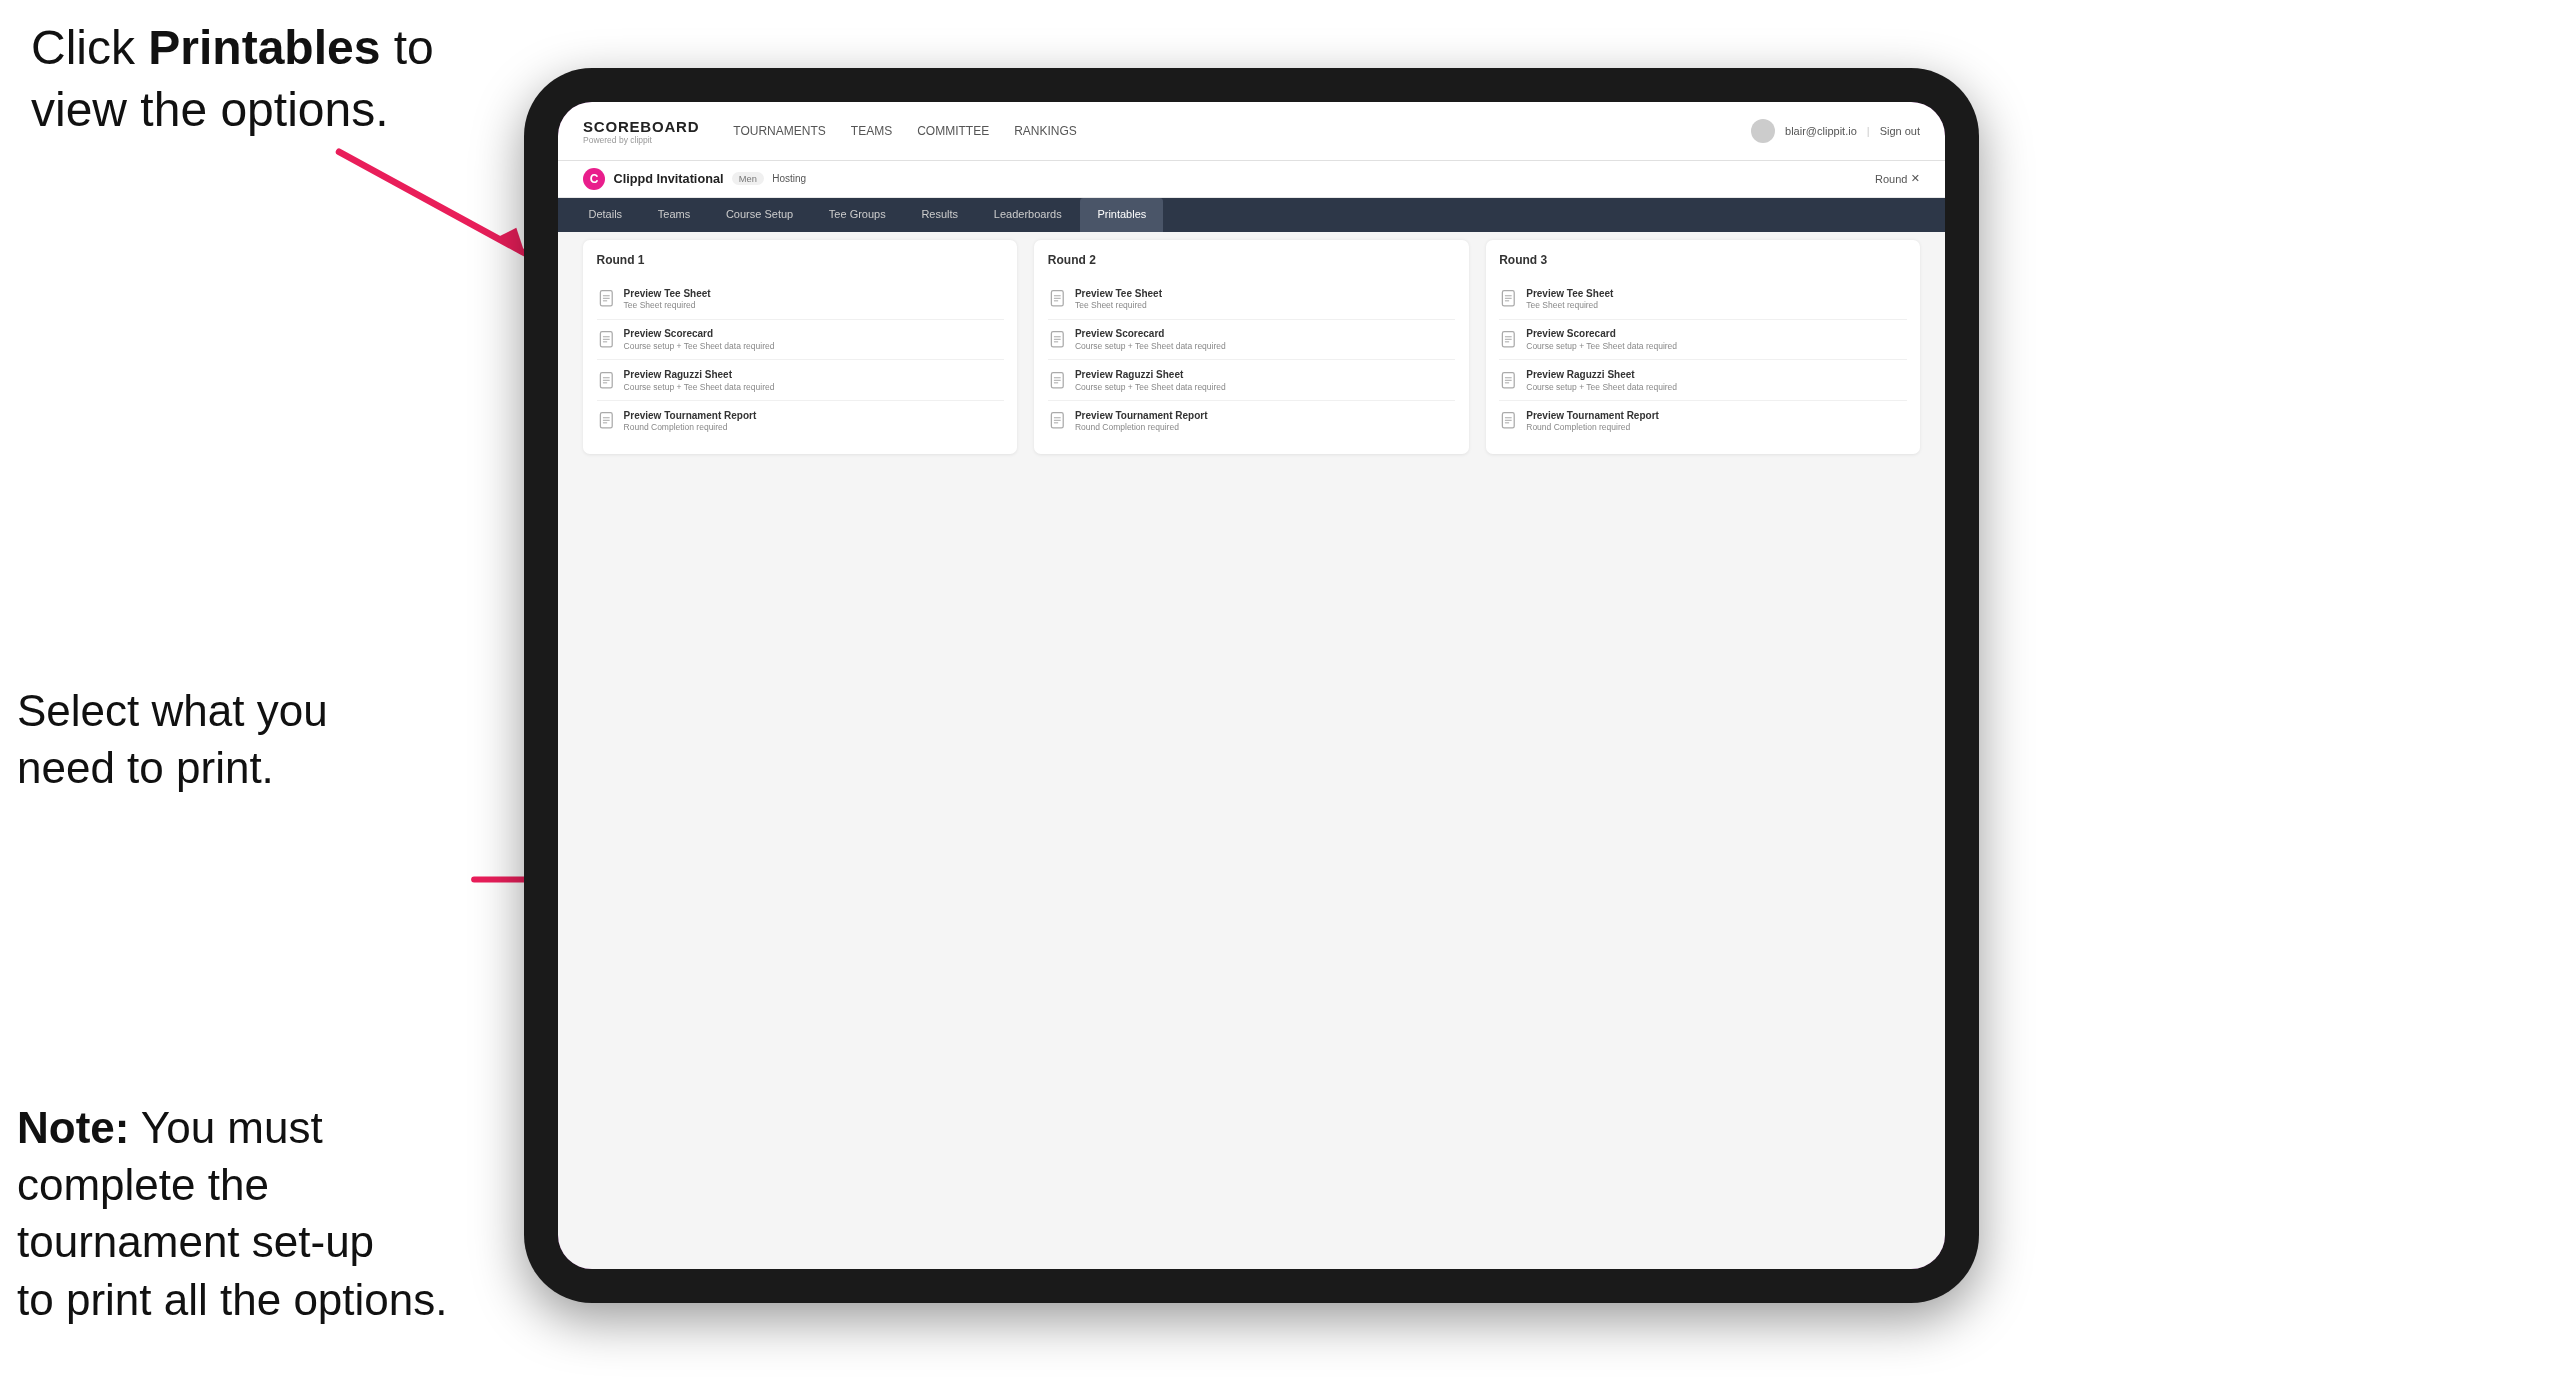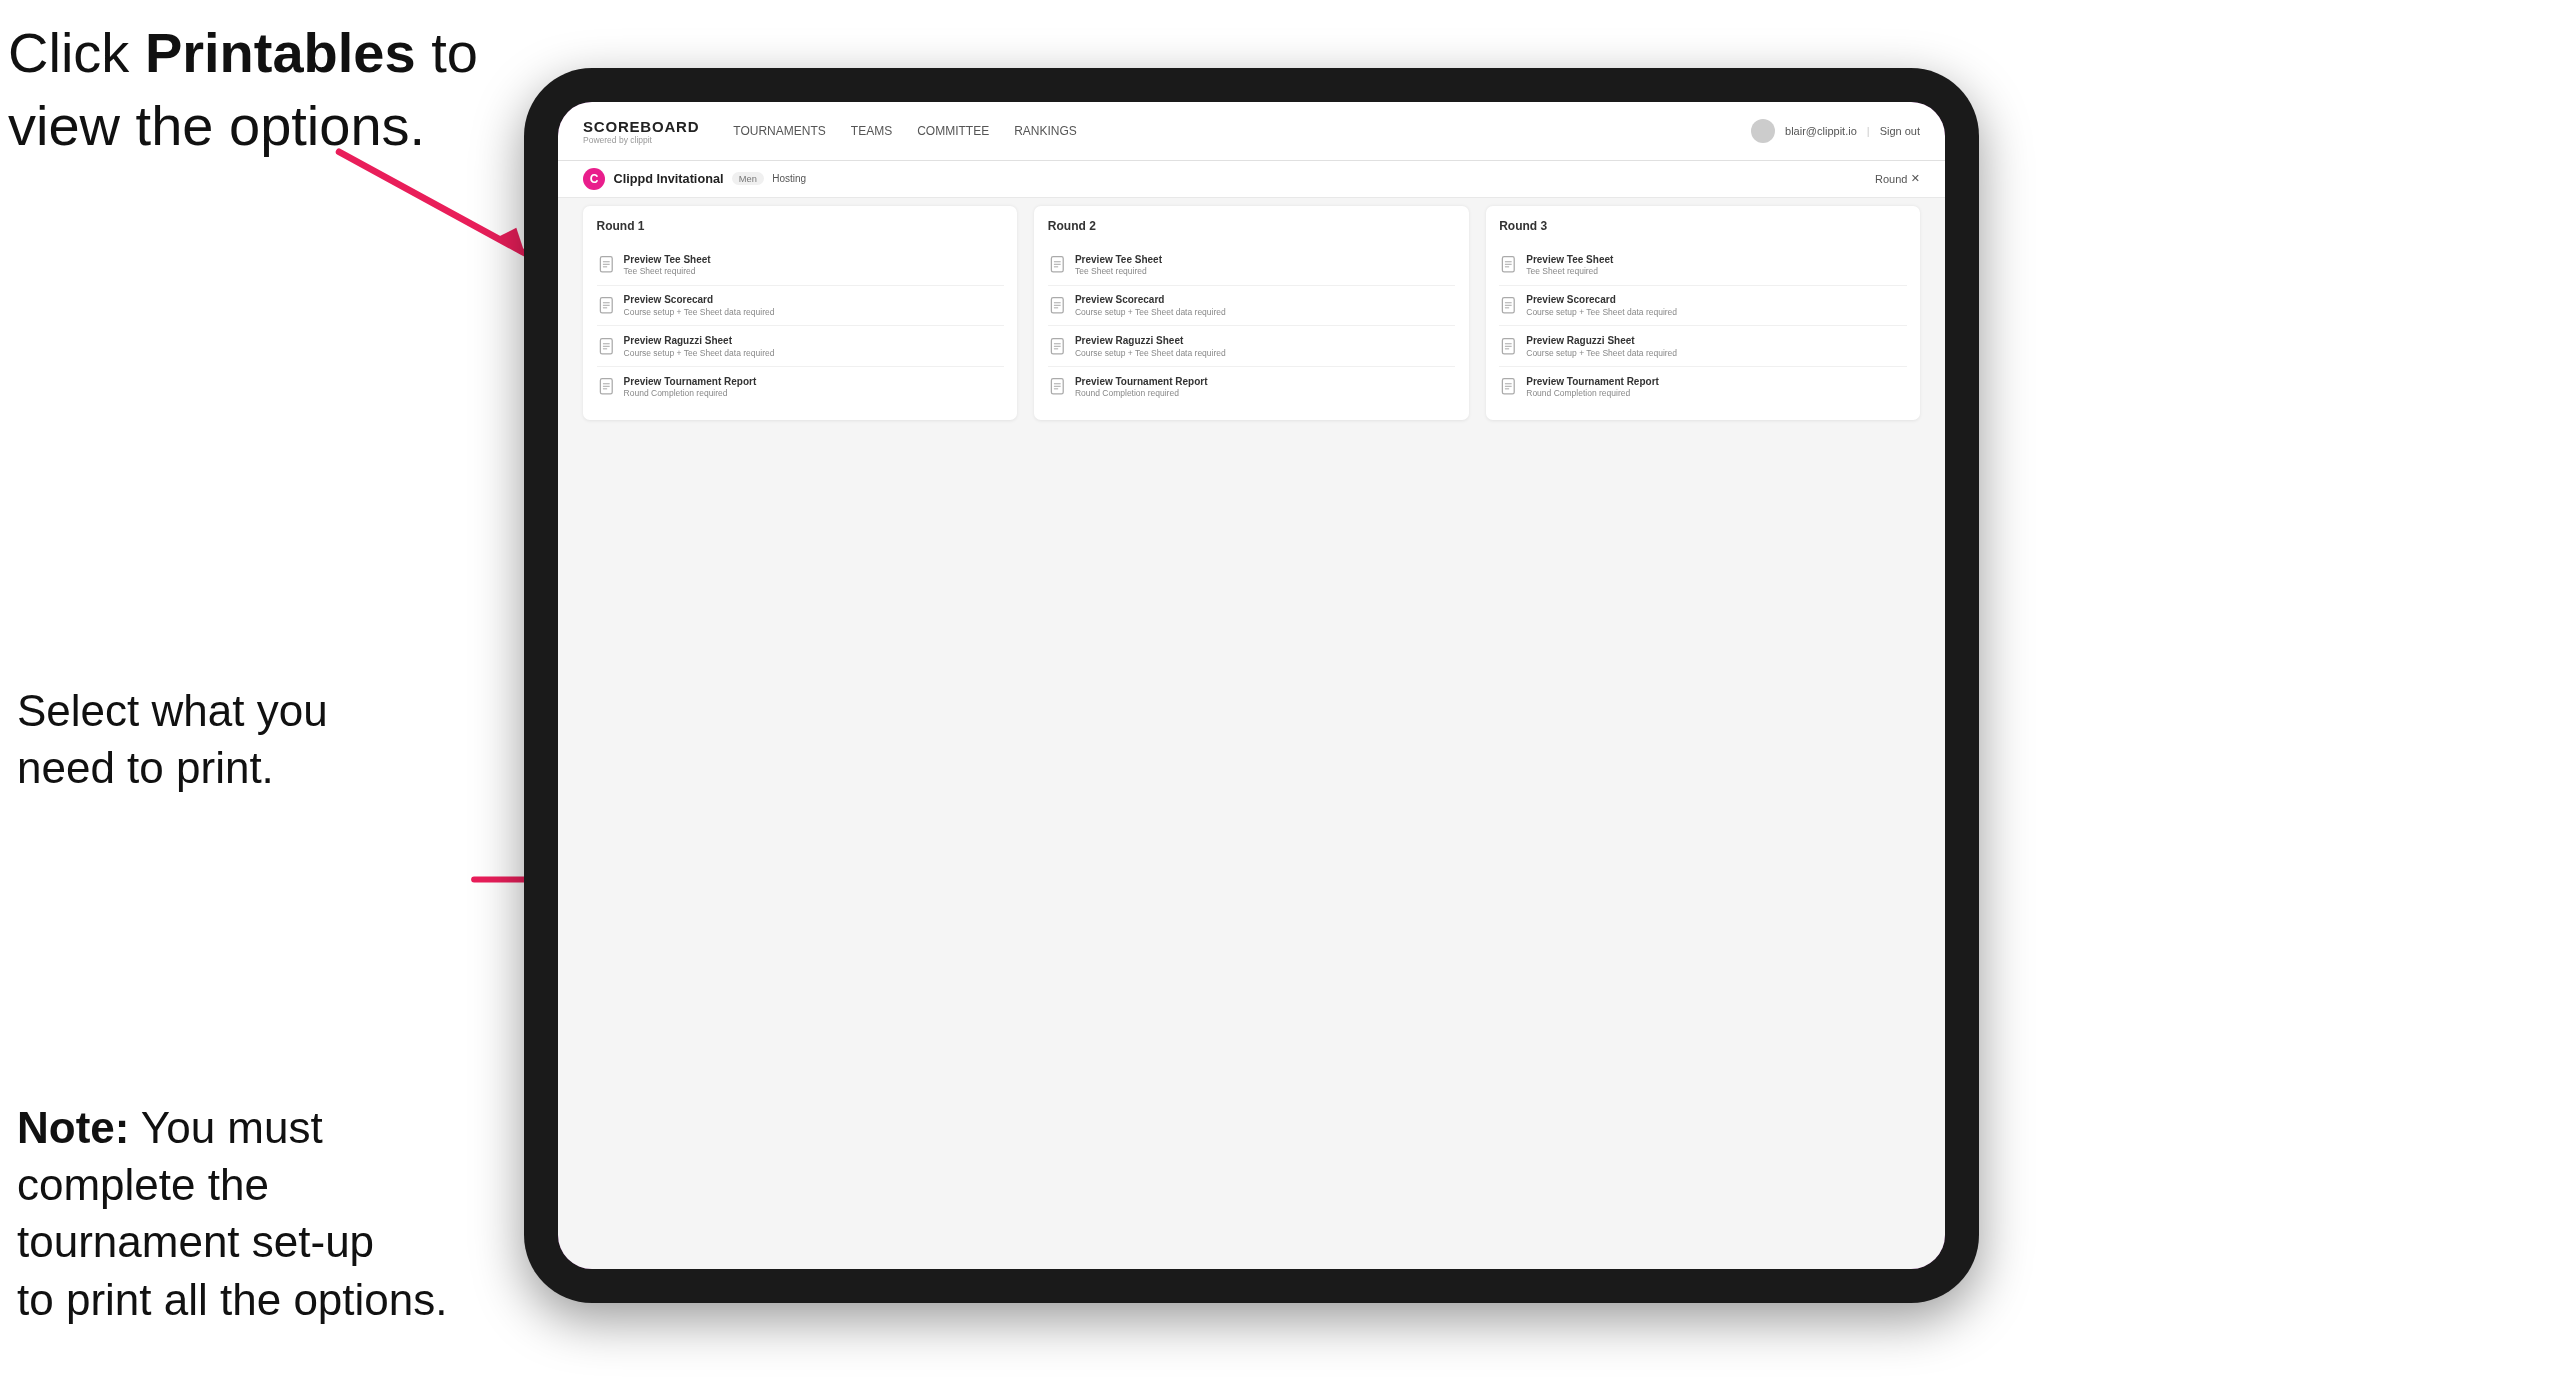--- a/index.html
+++ b/index.html
@@ -9,22 +9,22 @@
       width: 2576px;
       height: 1386px;
       position: relative;
       overflow: hidden;
     }
 
     
     .annotation-top {
       position: absolute;
       top: 17px;
-      left: 8px;
-      font-size: 56px;
+      left: 31px;
+      font-size: 48px;
       line-height: 1.3;
       color: #111;
       width: 474px;
     }
     .annotation-top span { font-weight: 700; }
 
     .annotation-middle {
       position: absolute;
       top: 682px;
       left: 17px;
@@ -338,20 +338,29 @@
           <span class="tournament-name">Clippd Invitational</span>
           <span class="tournament-badge">Men</span>
           <span class="tournament-status">Hosting</span>
         </div>
         <div class="cancel-btn">
           <span>Round</span>
           <span>✕</span>
         </div>
       </div>
 
+      <div class="tab-bar">
+        <div class="tab">Details</div>
+        <div class="tab">Teams</div>
+        <div class="tab">Course Setup</div>
+        <div class="tab">Tee Groups</div>
+        <div class="tab">Results</div>
+        <div class="tab">Leaderboards</div>
+        <div class="tab active">Printables</div>
+      </div>
 
       <div class="content">
         <div class="rounds-grid">
 
           <div class="round-section">
             <div class="round-title">Round 1</div>
 
             <div class="print-item">
               <div class="print-icon">
                 <svg viewBox="0 0 22 22" fill="none" xmlns="http://www.w3.org/2000/svg">

